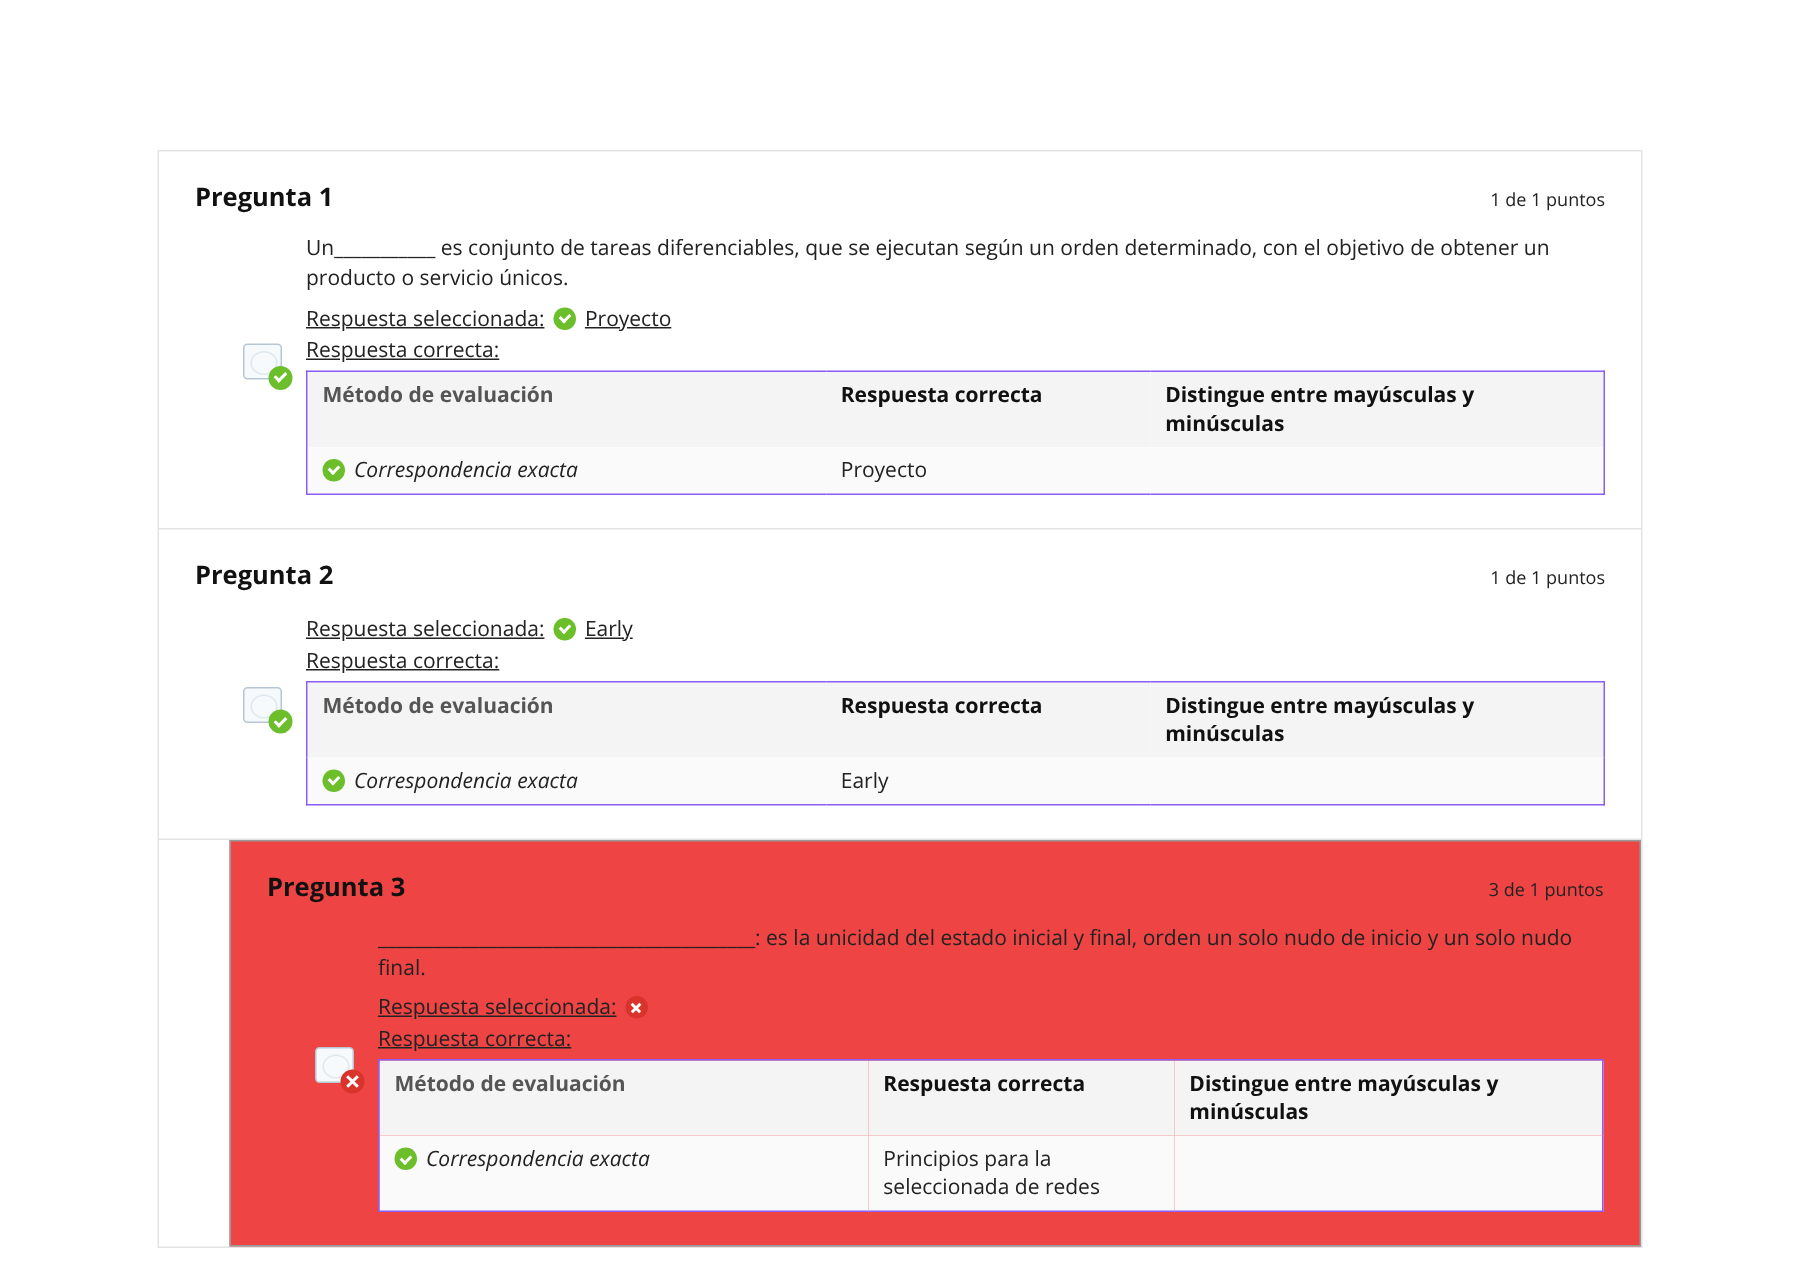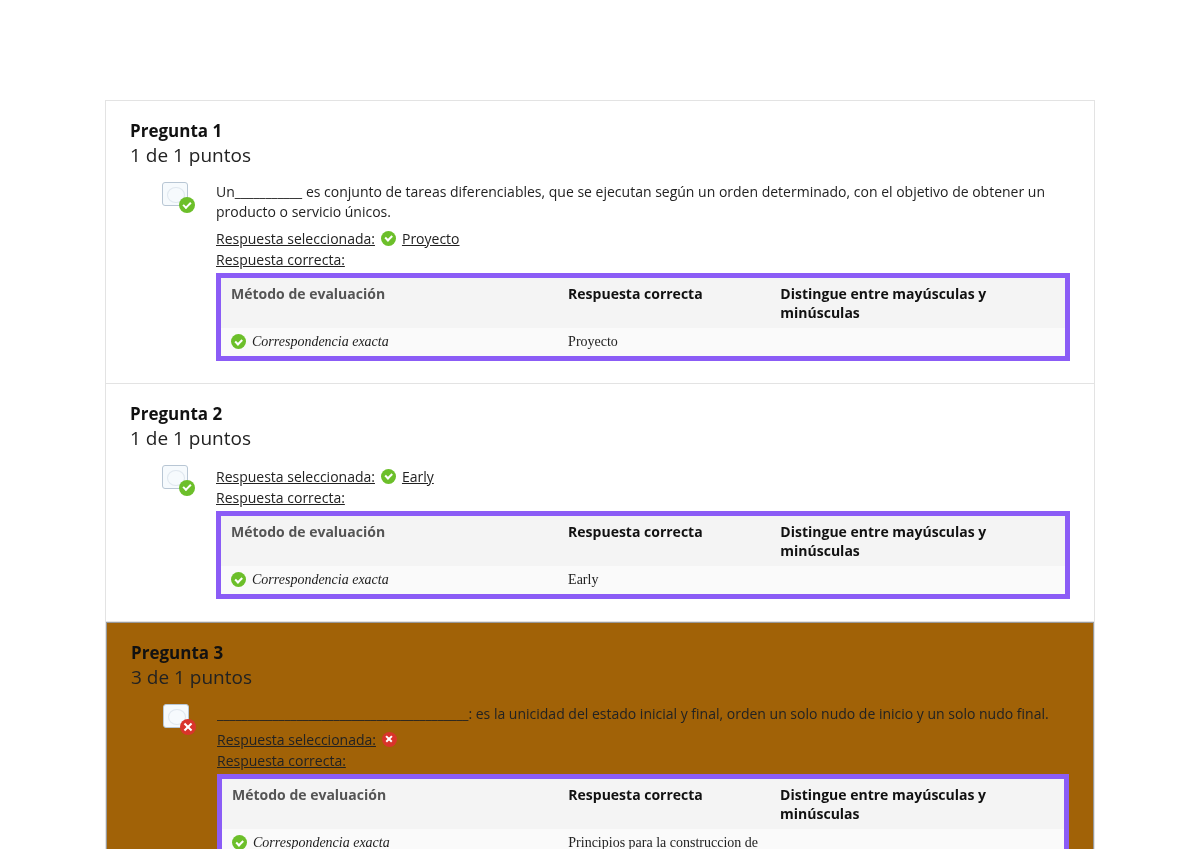--- a/index.html
+++ b/index.html
@@ -15,43 +15,43 @@
   .container {
     margin: 100px 105px 0 105px;
     border: 1px solid #e3e3e3;
   }
   .question {
     border-bottom: 1px solid #e3e3e3;
     padding: 18px 24px 22px 24px;
   }
   .question:last-child { border-bottom: none; }
   .question.incorrect {
-    background: #a16207;
+    background: #ef4444;
     border: 1px solid #999;
+    margin-left: 47px;
   }
   .q-header {
     display: flex;
     justify-content: space-between;
     align-items: baseline;
     margin-bottom: 14px;
-    flex-direction: column;
   }
   .q-title {
     font-weight: 700;
     font-size: 17px;
     color: #111;
   }
   .q-points {
-    font-size: 19px;
+    font-size: 12px;
     color: #222;
   }
   .q-body {
     display: flex;
-    align-items: flex-start;
-    gap: 24px;
+    align-items: center;
+    gap: 12px;
     margin-left: 32px;
   }
   .status-icon {
     flex: 0 0 30px;
     width: 30px;
     height: 28px;
     position: relative;
   }
   .doc-base {
     width: 26px;
@@ -133,35 +133,35 @@
     content:"";position:absolute;width:8px;height:1.8px;background:#fff;
   }
   .inline-err{position:relative;}
   .inline-err::before{transform:rotate(45deg);}
   .inline-err::after{transform:rotate(-45deg);}
 
   .eval-table{
     width:100%;
     border-collapse:collapse;
     margin-top:4px;
-    border:5px solid #8b5cf6;
+    border:1px solid #8b5cf6;
     font-size:14px;
   }
   .eval-table th,.eval-table td{
     padding:6px 10px;
     text-align:left;
     vertical-align:top;
   }
   .eval-table thead th{
     background:#f4f4f4;
     font-weight:700;
     color:#555;
   }
   .eval-table thead th.dark{color:#111;}
-  .eval-table tbody tr{background:#fafafa;font-family:Liberation Serif, serif;}
+  .eval-table tbody tr{background:#fafafa;}
   .eval-table td .cell-flex{display:flex;align-items:center;gap:6px;}
   .italic{font-style:italic;}
 </style>
 </head>
 <body>
 
 <div class="container">
     <div class="question">
     <div class="q-header">
       <span class="q-title">Pregunta 1</span>
@@ -292,21 +292,21 @@
             </tr>
           </thead>
           <tbody>
             <tr>
               <td>
                 <div class="cell-flex">
                   <span class="inline-icon inline-ok"></span>
                   <span class="italic">Correspondencia exacta</span>
                 </div>
               </td>
-              <td>Principios para la construccion de redes</td>
+              <td>Principios para la seleccionada de redes</td>
               <td></td>
             </tr>
           </tbody>
         </table>
       </div>
     </div>
   </div>
   </div>
 
 </body></html>

